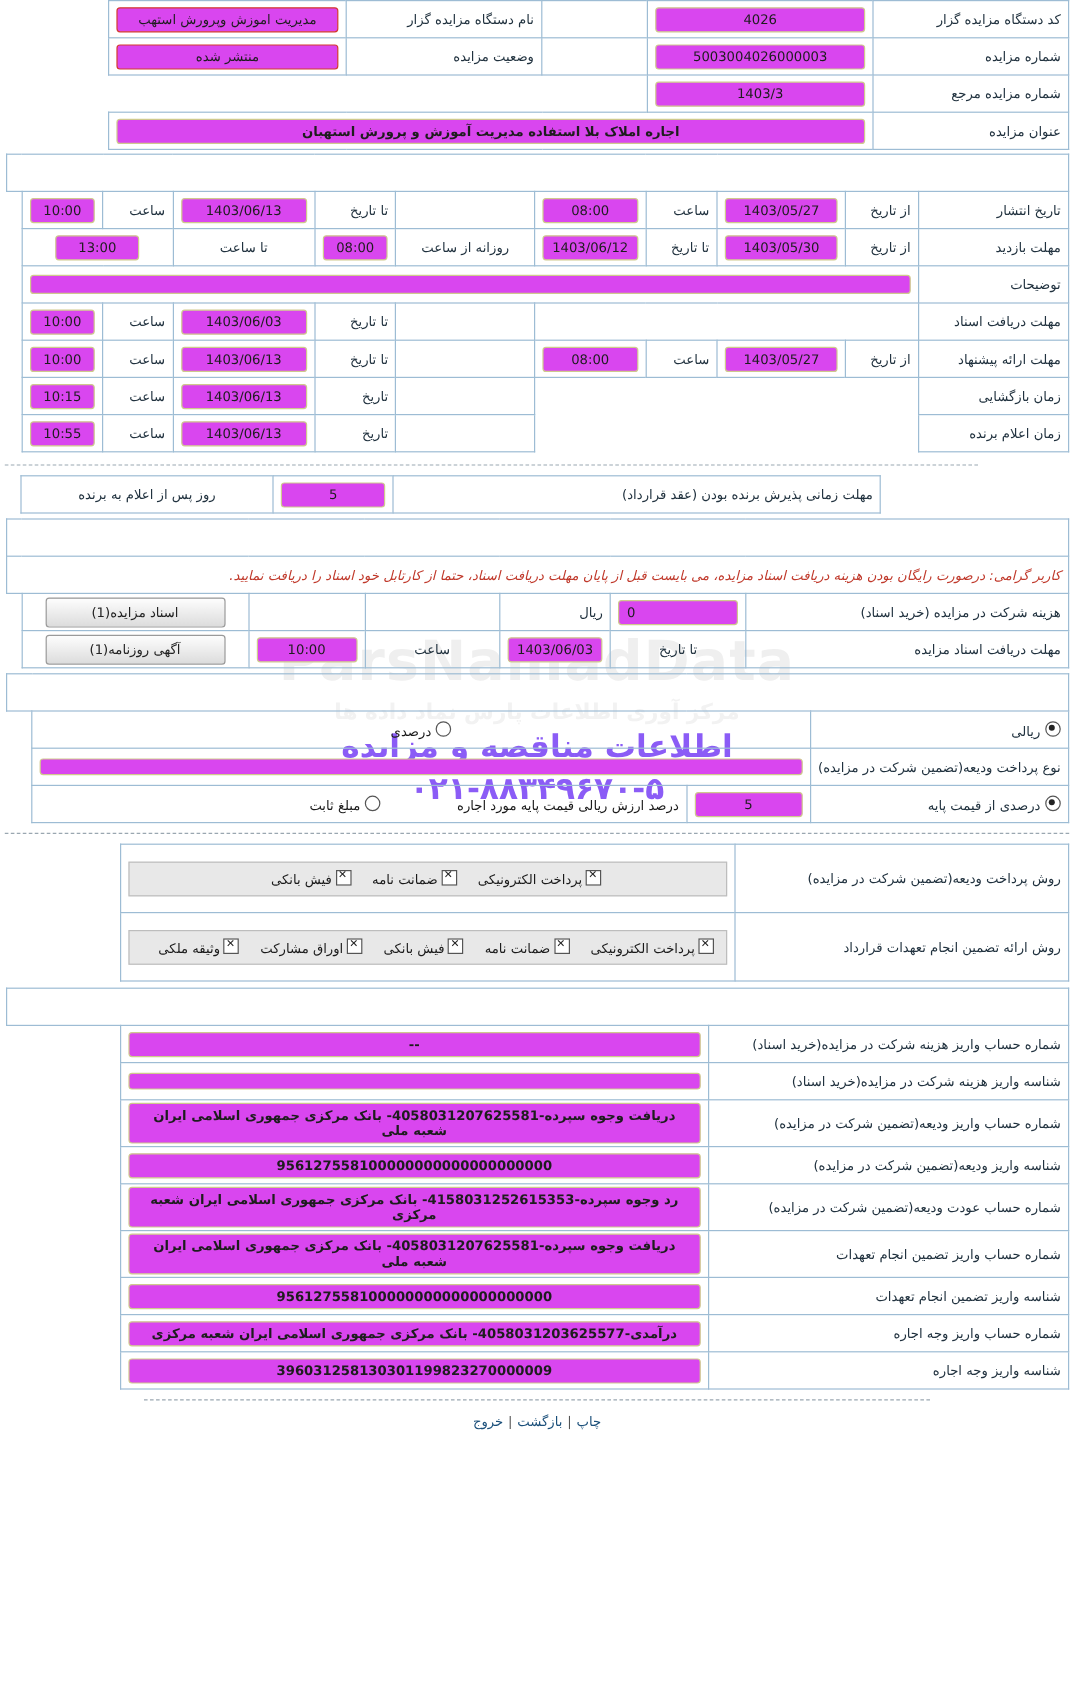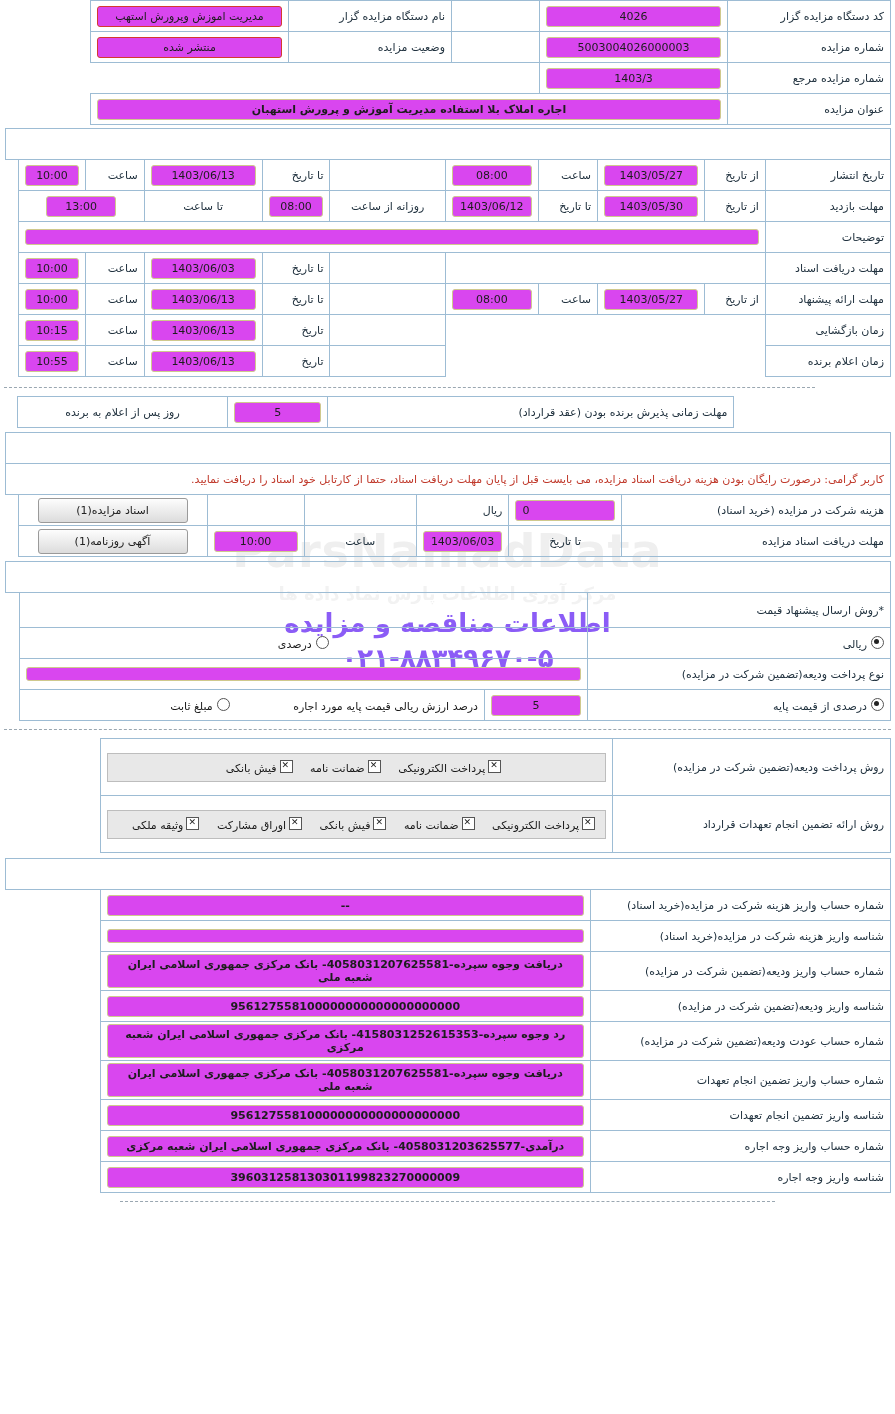--- a/index.html
+++ b/index.html
@@ -72,20 +72,21 @@
     text-align:right;
     padding:4px 10px;
     font-size:11.5px;
     border:1px solid #1076b0;
   }
   .note{
     color:#c0392b;
     text-align:right;
     font-size:11px;
     padding:5px 8px;
+    font-style:italic;
   }
   .btn{
     display:inline-block;
     background:linear-gradient(#fdfdfd,#dcdcdc);
     border:1px solid #9a9a9a;
     border-radius:3px;
     padding:5px 14px;
     font-size:11px;
     color:#222;
     text-align:center;
@@ -387,25 +388,20 @@
     </tr>
   </tbody>
     </table>
 
   <table class="grid" style="margin-top:4px">
     <tbody>
         <tr>
       <td colspan="4" class="sectionbar">اطلاعات مالی و مشخصات مورد اجاره</td>
     </tr>
     <tr>
-      <td class="lbl" style="width:290px">*روش ارسال پیشنهاد قیمت</td>
-      <td class="val" colspan="2" style="width:520px;height:30px"></td>
-      <td class="nb"></td>
-    </tr>
-    <tr>
       <td class="lbl">
         <span class="radio on"></span><span>ریالی</span>
       </td>
       <td class="val" colspan="2" style="text-align:center">
         <span class="radio"></span><span>درصدی</span>
       </td>
       <td class="nb"></td>
     </tr>
     <tr>
       <td class="lbl">نوع پرداخت ودیعه(تضمین شرکت در مزایده)</td>
@@ -529,14 +525,17 @@
       <td class="val">
         <span class="field long">396031258130301199823270000009</span>
       </td>
       <td class="nb"></td>
     </tr>
   </tbody>
     </table>
 
   <div class="dashed" style="margin:8px 120px 4px 120px"></div>
 
+  <div class="footerlinks">
+    <a href="#">چاپ</a><span class="sep">|</span><a href="#">بازگشت</a><span class="sep">|</span><a href="#">خروج</a>
+  </div>
 
 </div>
 
 </body></html>

